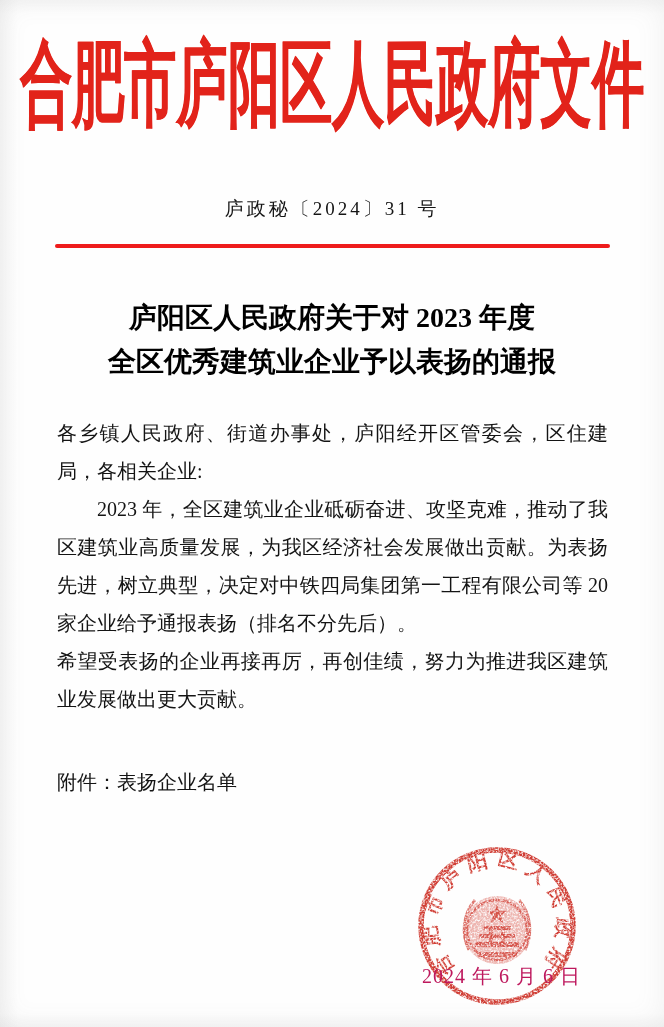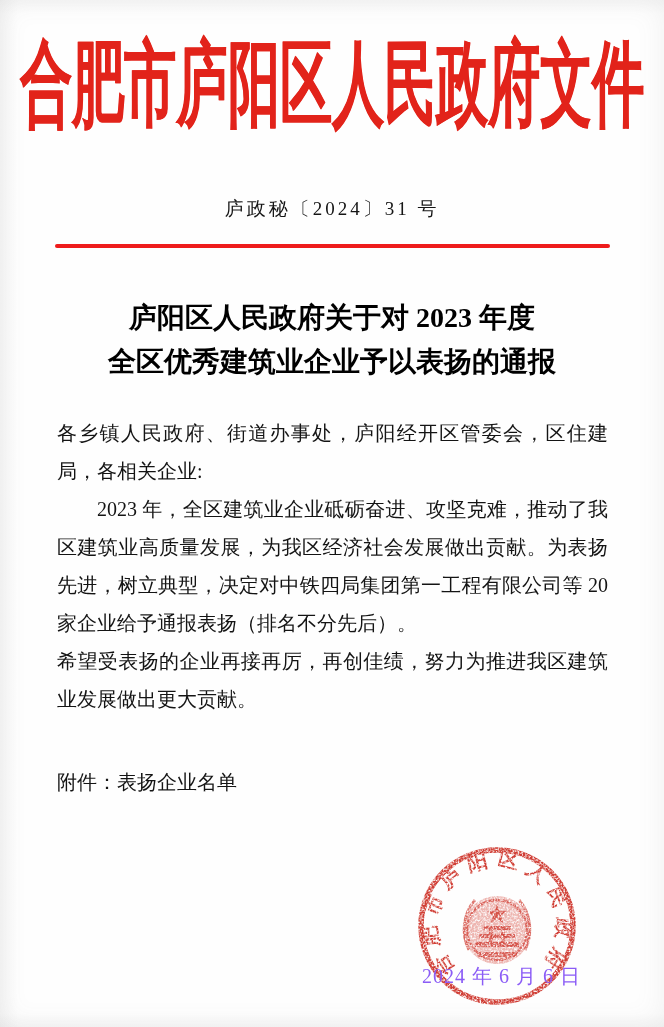--- a/index.html
+++ b/index.html
@@ -101,21 +101,21 @@
     width: 176px;
     height: 176px;
     z-index: 2;
   }
   .doc-date {
     position: absolute;
     left: 422px;
     top: 963px;
     font-size: 20px;
     letter-spacing: 1px;
-    color: #8b5cf6;
+    color: #be185d;
     z-index: 5;
     white-space: nowrap;
   }
 </style>
 </head>
 <body>
 
 <div class="page">
 
   <div class="header-title">合肥市庐阳区人民政府文件</div>

